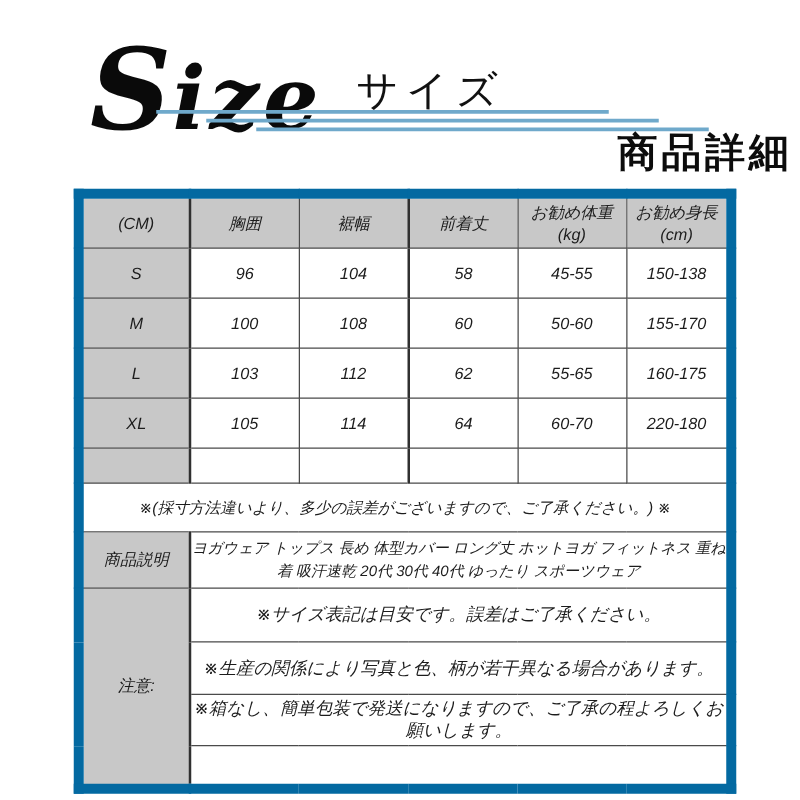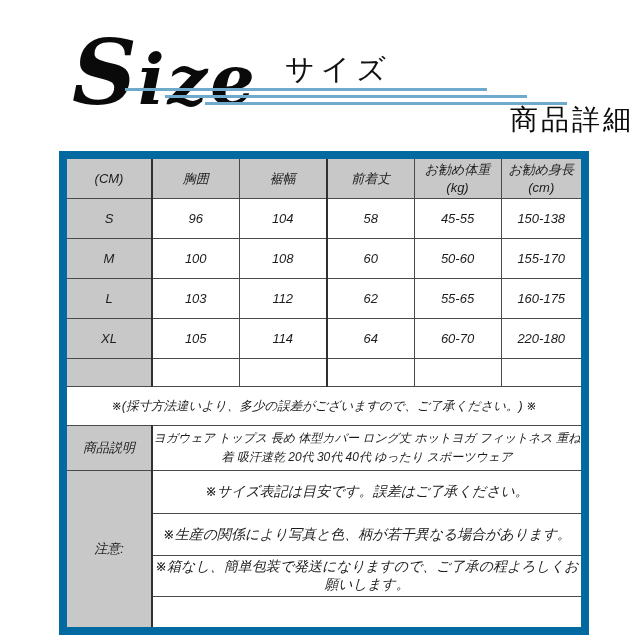--- a/index.html
+++ b/index.html
@@ -32,39 +32,39 @@
     margin-left: 32px;
   }
   .logo::first-letter {
     font-size: 90px;
     letter-spacing: 1px;
   }
   .subtitle {
     position: absolute;
     left: 285px;
     top: 50px;
-    font-size: 29px;
+    font-size: 33px;
     letter-spacing: 6px;
     color: #111111;
   }
   .accent-line {
     position: absolute;
     height: 3px;
     width: 362px;
     background: var(--accent-blue, #6fa9cb);
   }
   .accent-line.l1 { left: 125px; top: 88px; }
   .accent-line.l2 { left: 165px; top: 95px; }
   .accent-line.l3 { left: 205px; top: 102px; }
   .section-title {
     position: absolute;
     top: 101px;
     right: 6px;
-    font-size: 28px;
-    font-weight: normal;
+    font-size: 32px;
+    font-weight: bold;
     letter-spacing: 3px;
     color: #0c0c0c;
   }
 
   
   table.size-table {
     position: absolute;
     left: 59px;
     top: 151px;
     width: 522px;

